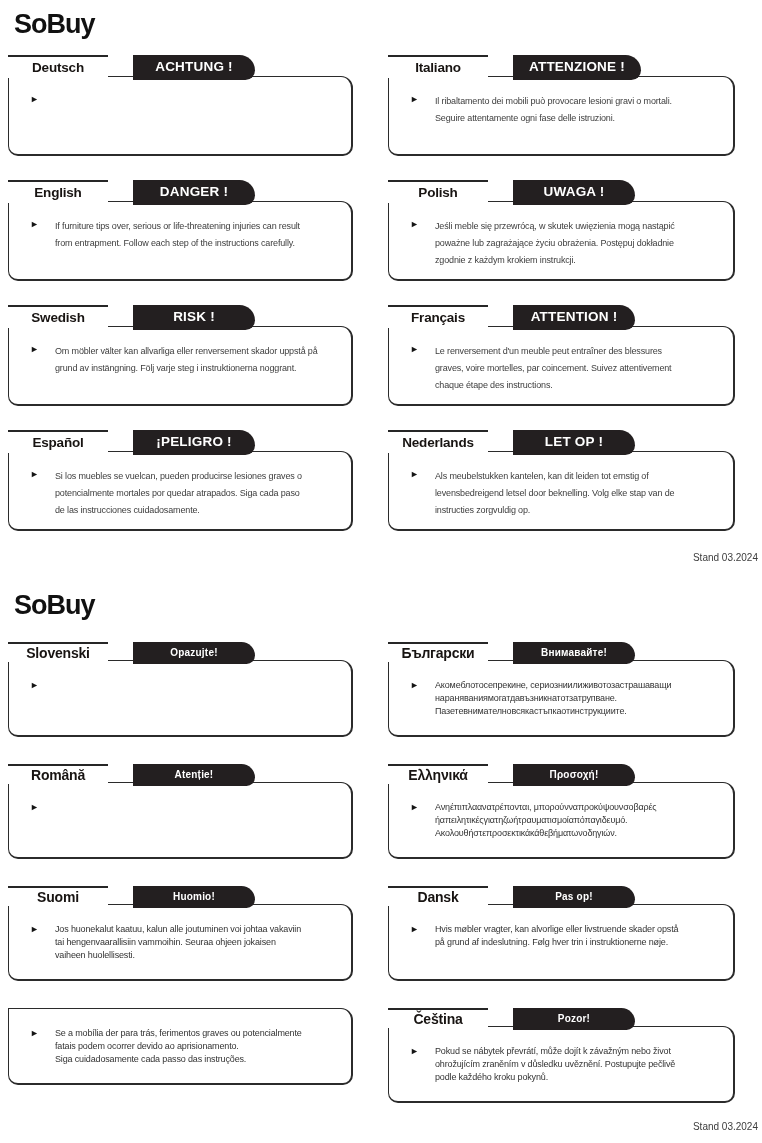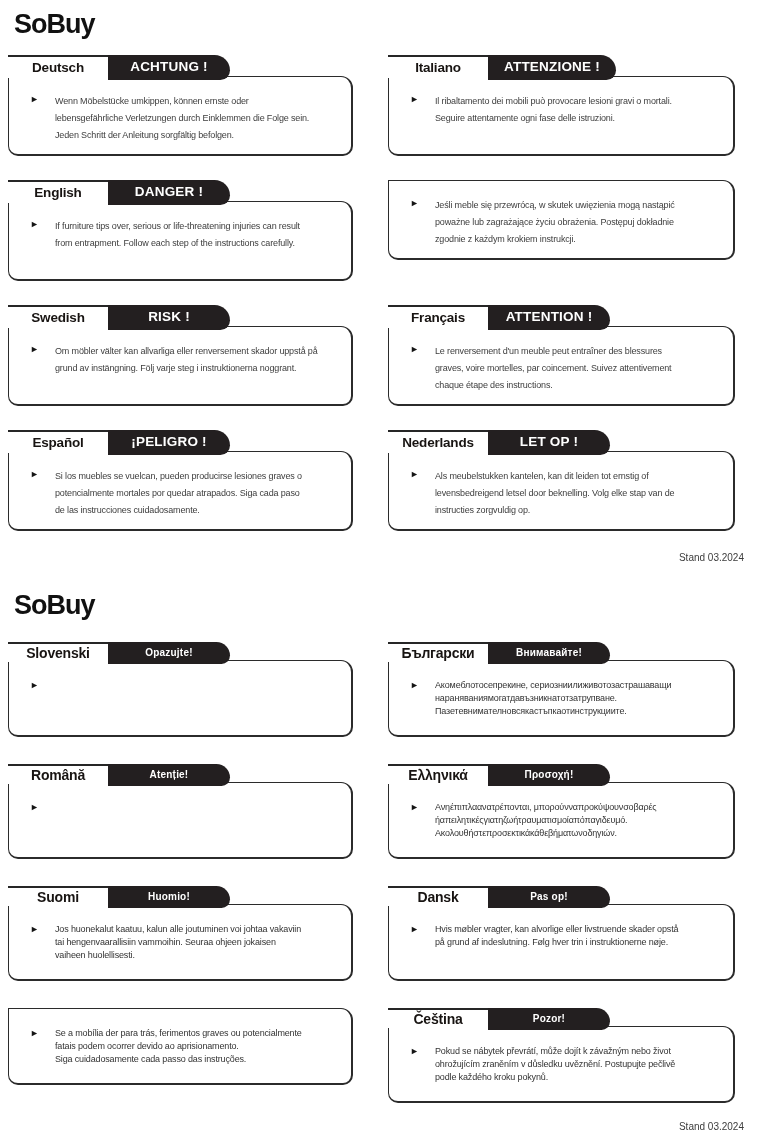--- a/index.html
+++ b/index.html
@@ -4,21 +4,21 @@
 <style>
   html,body { margin:0; padding:0; background:#ffffff; }
   .page {
     position:relative;
     width:762px; height:1143px;
     background:#ffffff;
     font-family:"Liberation Sans", sans-serif;
     color:#1c1c1c;
     overflow:hidden;
   }
-  .sheet { padding-left:8px; padding-right:16px; }
+  .sheet { padding-left:8px; padding-right:2px; }
   .sheet-1 { padding-top:8px; }
   .brand {
     margin-left:6px;
     font-size:27px; line-height:30px;
     font-weight:bold; letter-spacing:-1px;
     color:#111;
     transform:scaleY(1.04);
     transform-origin:left top;
   }
   .grid {
@@ -44,20 +44,21 @@
   .alert-tab {
     min-width:90px; height:23px;
     margin-top:0;
     background:#231f20; color:#ffffff;
     border-radius:0 16px 10px 0;
     display:flex; align-items:center; justify-content:center;
     font-weight:bold; font-size:13.5px;
     padding:0 16px 2px 16px;
     position:relative; z-index:3;
     letter-spacing:0.2px;
+    margin-left:25px;
   }
   .grid-2 .alert-tab { height:20px; font-size:10px; }
   .body {
     position:relative;
     border:1.5px solid #2b2b2b;
     border-right-width:2px;
     border-bottom-width:2.5px;
     border-radius:0 12px 10px 10px;
     min-height:80px;
     padding:16px 6px 8px 46px;
@@ -100,23 +101,20 @@
     <div class="tab-row">
       <div class="lang-tab">
         <span>Deutsch</span>
       </div>
       <div class="alert-tab">
         <span>ACHTUNG !</span>
       </div>
     </div>
     <div class="body">
       <span class="bullet">►</span>
-      <p class="warn-text">Wenn Möbelstücke umkippen, können ernste oder
-lebensgefährliche Verletzungen durch Einklemmen die Folge sein.
-Jeden Schritt der Anleitung sorgfältig befolgen.</p>
     </div>
   </div>
 
   <div class="card">
     <div class="tab-row">
       <div class="lang-tab">
         <span>Italiano</span>
       </div>
       <div class="alert-tab">
         <span>ATTENZIONE !</span>
@@ -139,20 +137,28 @@
       </div>
     </div>
     <div class="body">
       <span class="bullet">►</span>
       <p class="warn-text">If furniture tips over, serious or life-threatening injuries can result
 from entrapment. Follow each step of the instructions carefully.</p>
     </div>
   </div>
 
   <div class="card">
+    <div class="tab-row">
+      <div class="lang-tab">
+        <span>Polish</span>
+      </div>
+      <div class="alert-tab">
+        <span>UWAGA !</span>
+      </div>
+    </div>
     <div class="body">
       <span class="bullet">►</span>
       <p class="warn-text">Jeśli meble się przewrócą, w skutek uwięzienia mogą nastąpić
 poważne lub zagrażające życiu obrażenia. Postępuj dokładnie
 zgodnie z każdym krokiem instrukcji.</p>
     </div>
   </div>
 
   <div class="card">
     <div class="tab-row">

